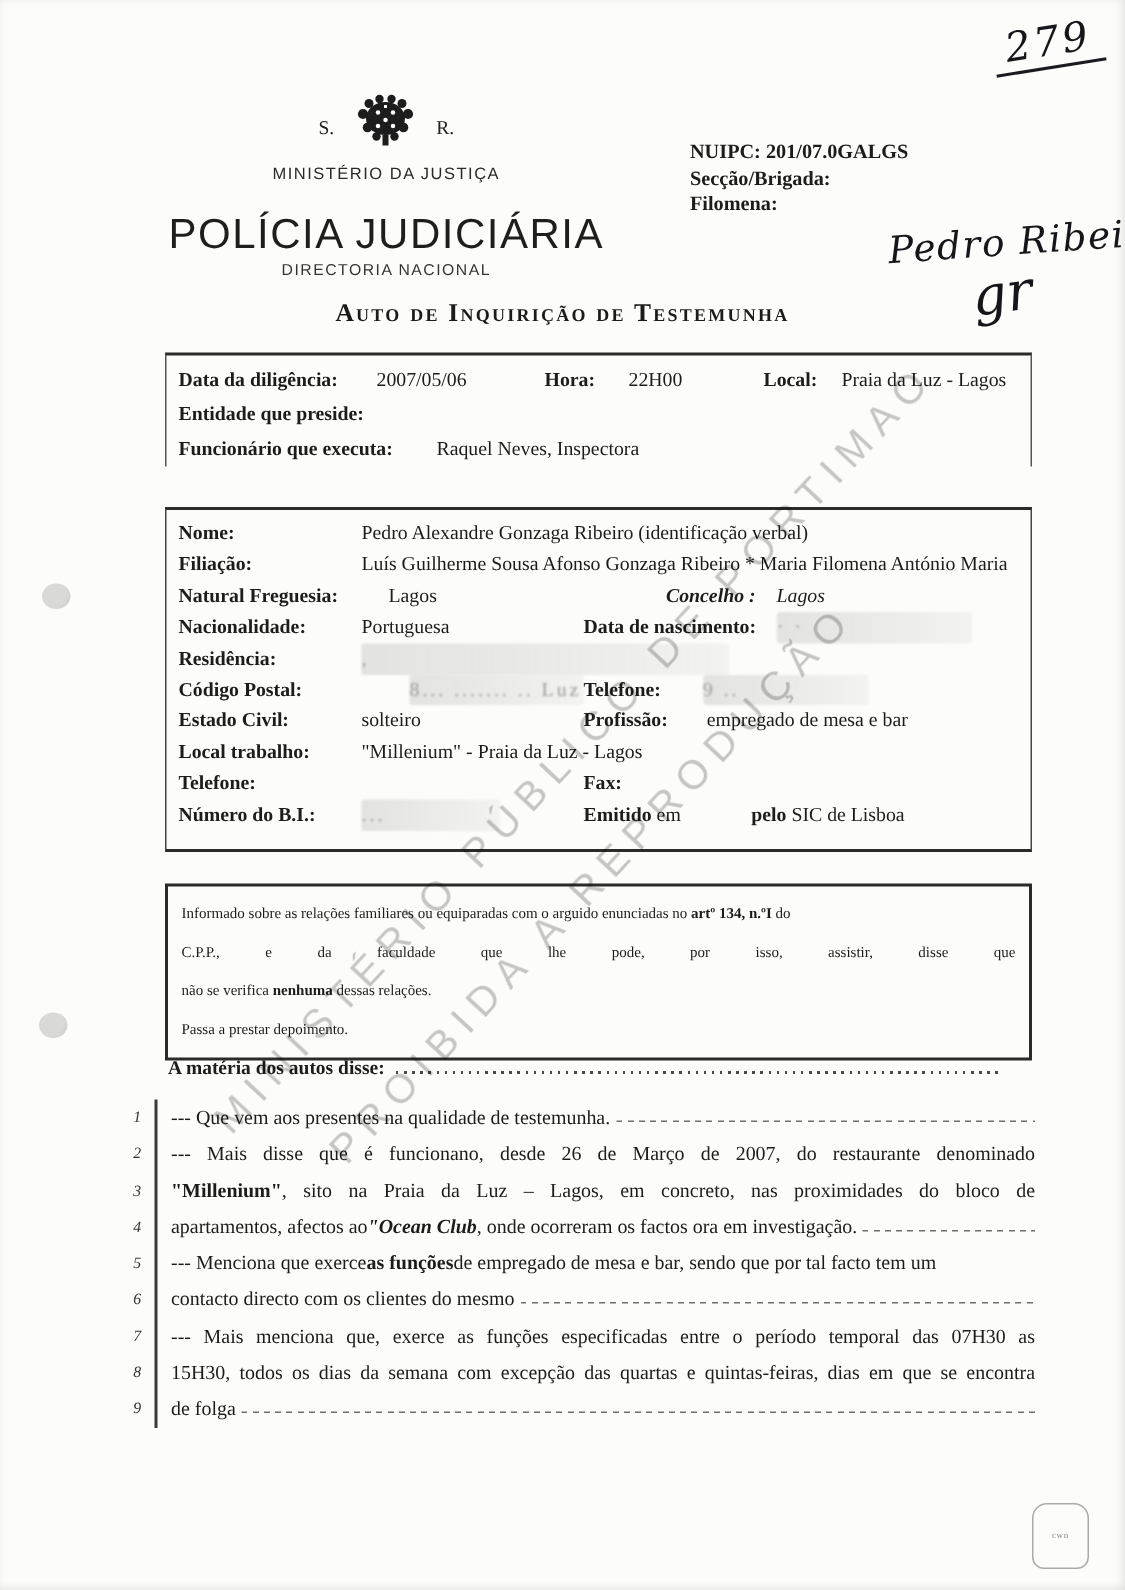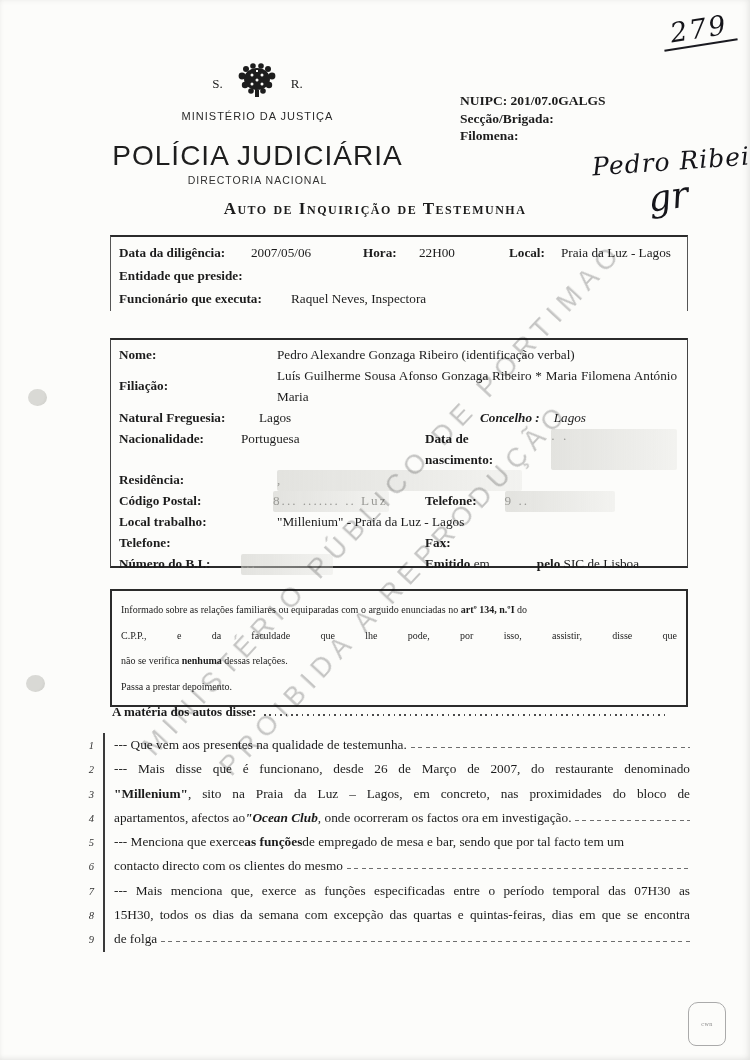--- a/index.html
+++ b/index.html
@@ -43,21 +43,21 @@
         padding:4px 8px 0 8px;box-sizing:border-box;font-size:13.2px;}
   .row{display:flex;line-height:23px;}
   .b{font-weight:bold;}
   .i{font-style:italic;}
   .w130{width:132px;}.w112{width:112px;}.w52{width:56px;}.w88{width:90px;}.w50{width:52px;}
   .flex1{flex:1;}
 
   .box2{position:absolute;left:110px;top:338px;width:578px;height:230px;
         border:1px solid #444;border-top:2px solid #2b2b2b;border-bottom:2px solid #2b2b2b;
         padding:5px 10px 0 8px;box-sizing:border-box;font-size:13.2px;}
-  .box2 .row{line-height:20.9px;gap:36px;}
+  .box2 .row{line-height:20.9px;}
   .lbl{width:122px;font-weight:bold;flex:none;}
   .colA{width:270px;display:flex;flex:none;}
   .colA .val{flex:1;}
   .colB{flex:1;display:flex;}
   .lblB{font-weight:bold;margin-right:14px;}
   .filiacao{align-items:center;}
   .filiacao .val2{flex:1;text-align:justify;line-height:20.9px;}
   .smudge{display:inline-block;position:relative;color:#9a9a96;filter:blur(.6px);
           background:linear-gradient(90deg, rgba(205,205,200,.55), rgba(225,225,220,.35));
           border-radius:2px;letter-spacing:2px;}
@@ -199,20 +199,30 @@
       <span class="colA">
         <span class="lbl">Código Postal:</span>
         <span class="smudge" style="width:135px;margin-left:32px;">8... ....... .. Luz</span>
       </span>
       <span class="colB">
         <span class="lblB">Telefone:</span>
         <span class="smudge" style="width:110px;margin-left:14px;">9 ..</span>
       </span>
     </div>
     <div class="row">
+      <span class="colA">
+        <span class="lbl">Estado Civil:</span>
+        <span class="val">solteiro</span>
+      </span>
+      <span class="colB">
+        <span class="lblB">Profissão:</span>
+        <span style="margin-left:12px;">empregado de mesa e bar</span>
+      </span>
+    </div>
+    <div class="row">
       <span class="lbl">Local trabalho:</span>
       <span class="flex1">"Millenium" - Praia da Luz - Lagos</span>
     </div>
     <div class="row">
       <span class="colA">
         <span class="lbl">Telefone:</span>
       </span>
       <span class="colB">
         <span class="lblB">Fax:</span>
       </span>

